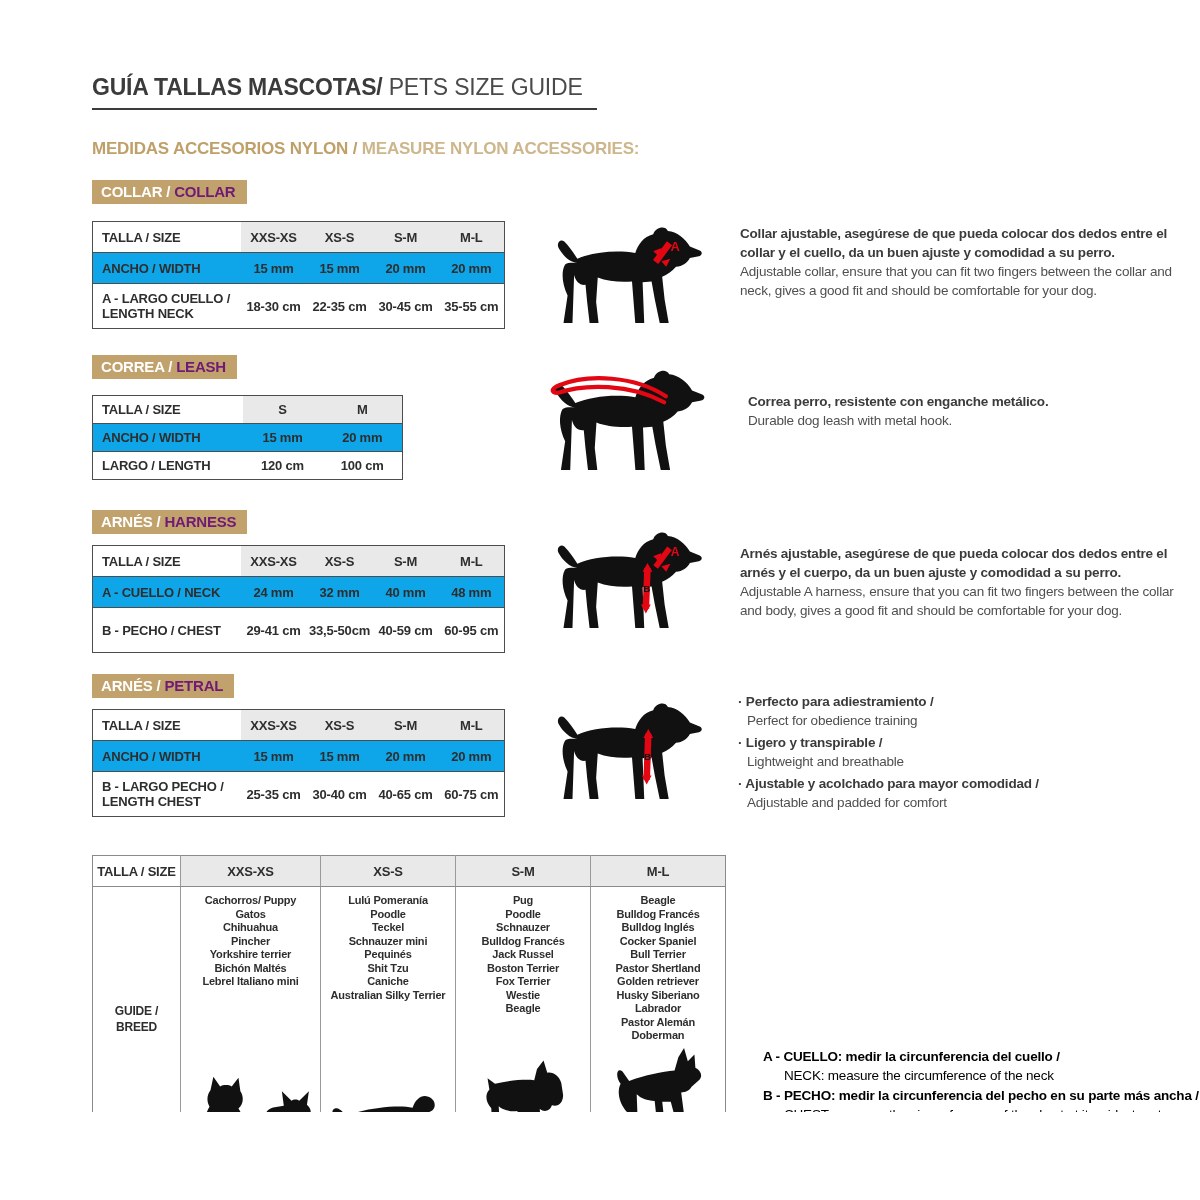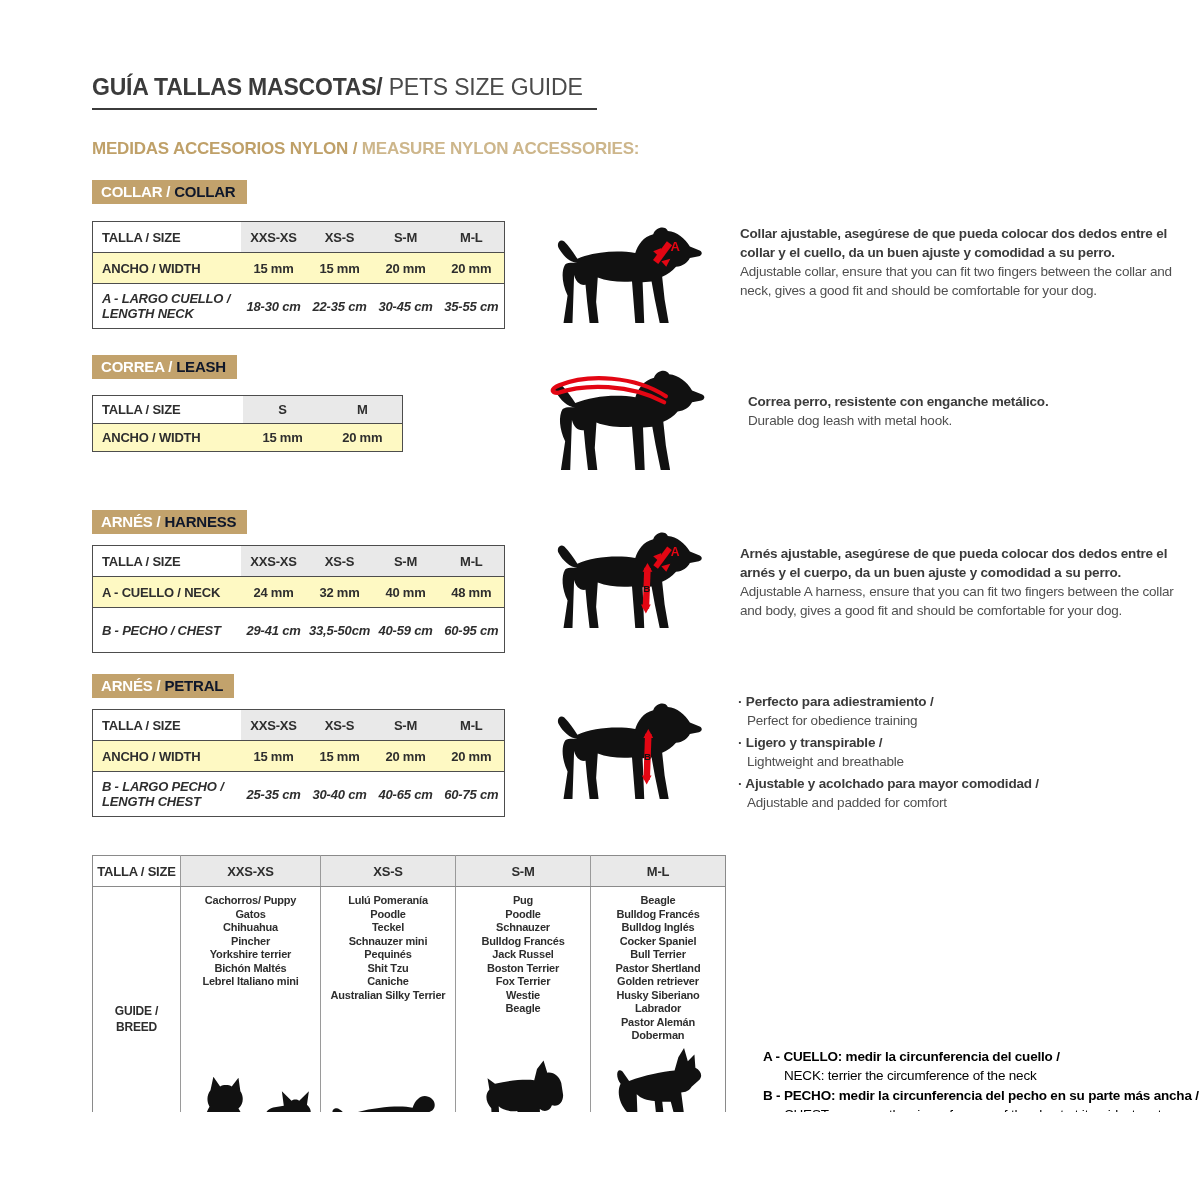--- a/index.html
+++ b/index.html
@@ -15,32 +15,32 @@
   .title .es { font-weight:bold; color:#3b3b3b; }
   .title .en { font-weight:normal; color:#4a4a4a; }
 
   .subtitle { left:92px; top:139px; font-size:17px; }
   .subtitle .es { font-weight:bold; color:#bfa068; }
   .subtitle .en { font-weight:bold; color:#cdb68b; }
 
   
   .badge { display:inline-block; background:#c2a26c; padding:3px 11px 4px 9px; font-size:15px; font-weight:bold; }
   .badge .es { color:#ffffff; }
-  .badge .en { color:#0f172a; }
+  .badge .en { color:#701a75; }
 
   
   table.spec { border-collapse:collapse; table-layout:fixed; border:1px solid #4d4d4d; }
   table.spec td { font-size:13px; font-weight:bold; text-align:center; vertical-align:middle;
                   border-top:1px solid #4d4d4d; padding:0 2px; color:#2e2e2e; }
   table.spec tr:first-child td { border-top:none; }
   table.spec td.lbl { text-align:left; padding-left:9px; background:#fff; }
   table.spec tr.hdr td { background:#e9e9e9; height:30px; }
   table.spec tr.hdr td.lbl { background:#fff; }
-  table.spec tr.gray td { background:#fef9c3; height:30px; }
-  table.spec tr.wht td { background:#fff; height:44px;font-style:italic; }
+  table.spec tr.gray td { background:#0ea5e9; height:30px; }
+  table.spec tr.wht td { background:#fff; height:44px; }
   table.spec tr.h27 td { height:27px; }
 
   
   .desc { font-size:13.5px; line-height:19px; }
   .desc .es { font-weight:bold; color:#3b3b3b; }
   .desc .en { font-weight:normal; color:#4f4f4f; }
 
   .bullets { font-size:13.5px; line-height:19px; }
   .bullets .es { font-weight:bold; color:#3b3b3b; }
   .bullets .es::before { content:"· "; }
@@ -144,20 +144,25 @@
     <tbody>
         <tr class="hdr h27">
       <td class="lbl">TALLA / SIZE</td>
       <td>S</td>
       <td>M</td>
     </tr>
     <tr class="gray h27">
       <td class="lbl">ANCHO / WIDTH</td>
       <td>15 mm</td>
       <td>20 mm</td>
+    </tr>
+    <tr class="wht h27">
+      <td class="lbl">LARGO / LENGTH</td>
+      <td>120 cm</td>
+      <td>100 cm</td>
     </tr>
   </tbody>
     </table>
 
   <svg class="abs" style="left:533px; top:365px;" width="198" height="110" viewBox="0 0 200 130">
     <path fill="#111" d="M33,50 C24,50 15,41 10,32 C7,26 12,20 17,24 C23,30 29,39 33,45 C52,37 80,34 104,38 C107,28 114,18 126,15 C129,6 141,4 144,11 C155,12 165,20 171,30 L183,35 C187,37 186,41 182,42 L171,44 C168,50 162,54 154,55 C149,61 143,65 137,67 L140,95 L145,124 L134,124 L128,95 L124,73 L113,74 L115,124 L104,124 L100,73 C86,74 70,73 58,68 L56,98 L59,124 L48,124 L45,98 L43,77 C36,78 31,73 29,65 L27,124 L16,124 L21,90 C14,76 13,60 18,52 C22,49 28,50 33,50 Z"></path>
     <g>
       <path d="M140,37 C104,13 48,10 14,24 C4,28 4,33 12,33 C44,22 98,22 138,44" stroke="#e30613" stroke-width="5" fill="none" stroke-linecap="round"></path>
     </g>
   </svg>
@@ -371,18 +376,18 @@
             <path fill="#111" d="M18,40 C12,32 14,22 20,27 L27,37 C44,31 62,27 75,26 L79,12 L85,2 L89,16 L96,9 L97,23 C103,26 105,32 101,36 L93,43 C91,47 86,49 82,49 L85,72 L89,106 L81,106 L75,74 L71,59 L62,59 L67,106 L59,106 L54,58 C46,58 39,55 35,51 L37,106 L29,106 L27,72 C18,64 13,50 18,40 Z"></path>
           </svg>
         </div>
       </td>
     </tr>
   </tbody>
     </table>
 
   <div class="abs footnotes" style="left:763px; top:1048px; width:436px;">
     <div class="es">A - CUELLO: medir la circunferencia del cuello /</div>
-    <div class="en">NECK: terrier the circumference of the neck</div>
+    <div class="en">NECK: measure the circumference of the neck</div>
     <div class="es">B - PECHO: medir la circunferencia del pecho en su parte más ancha /</div>
     <div class="en">CHEST: measure the circumference of the chest at its widest part</div>
   </div>
 
 </div>
 
 </body></html>

